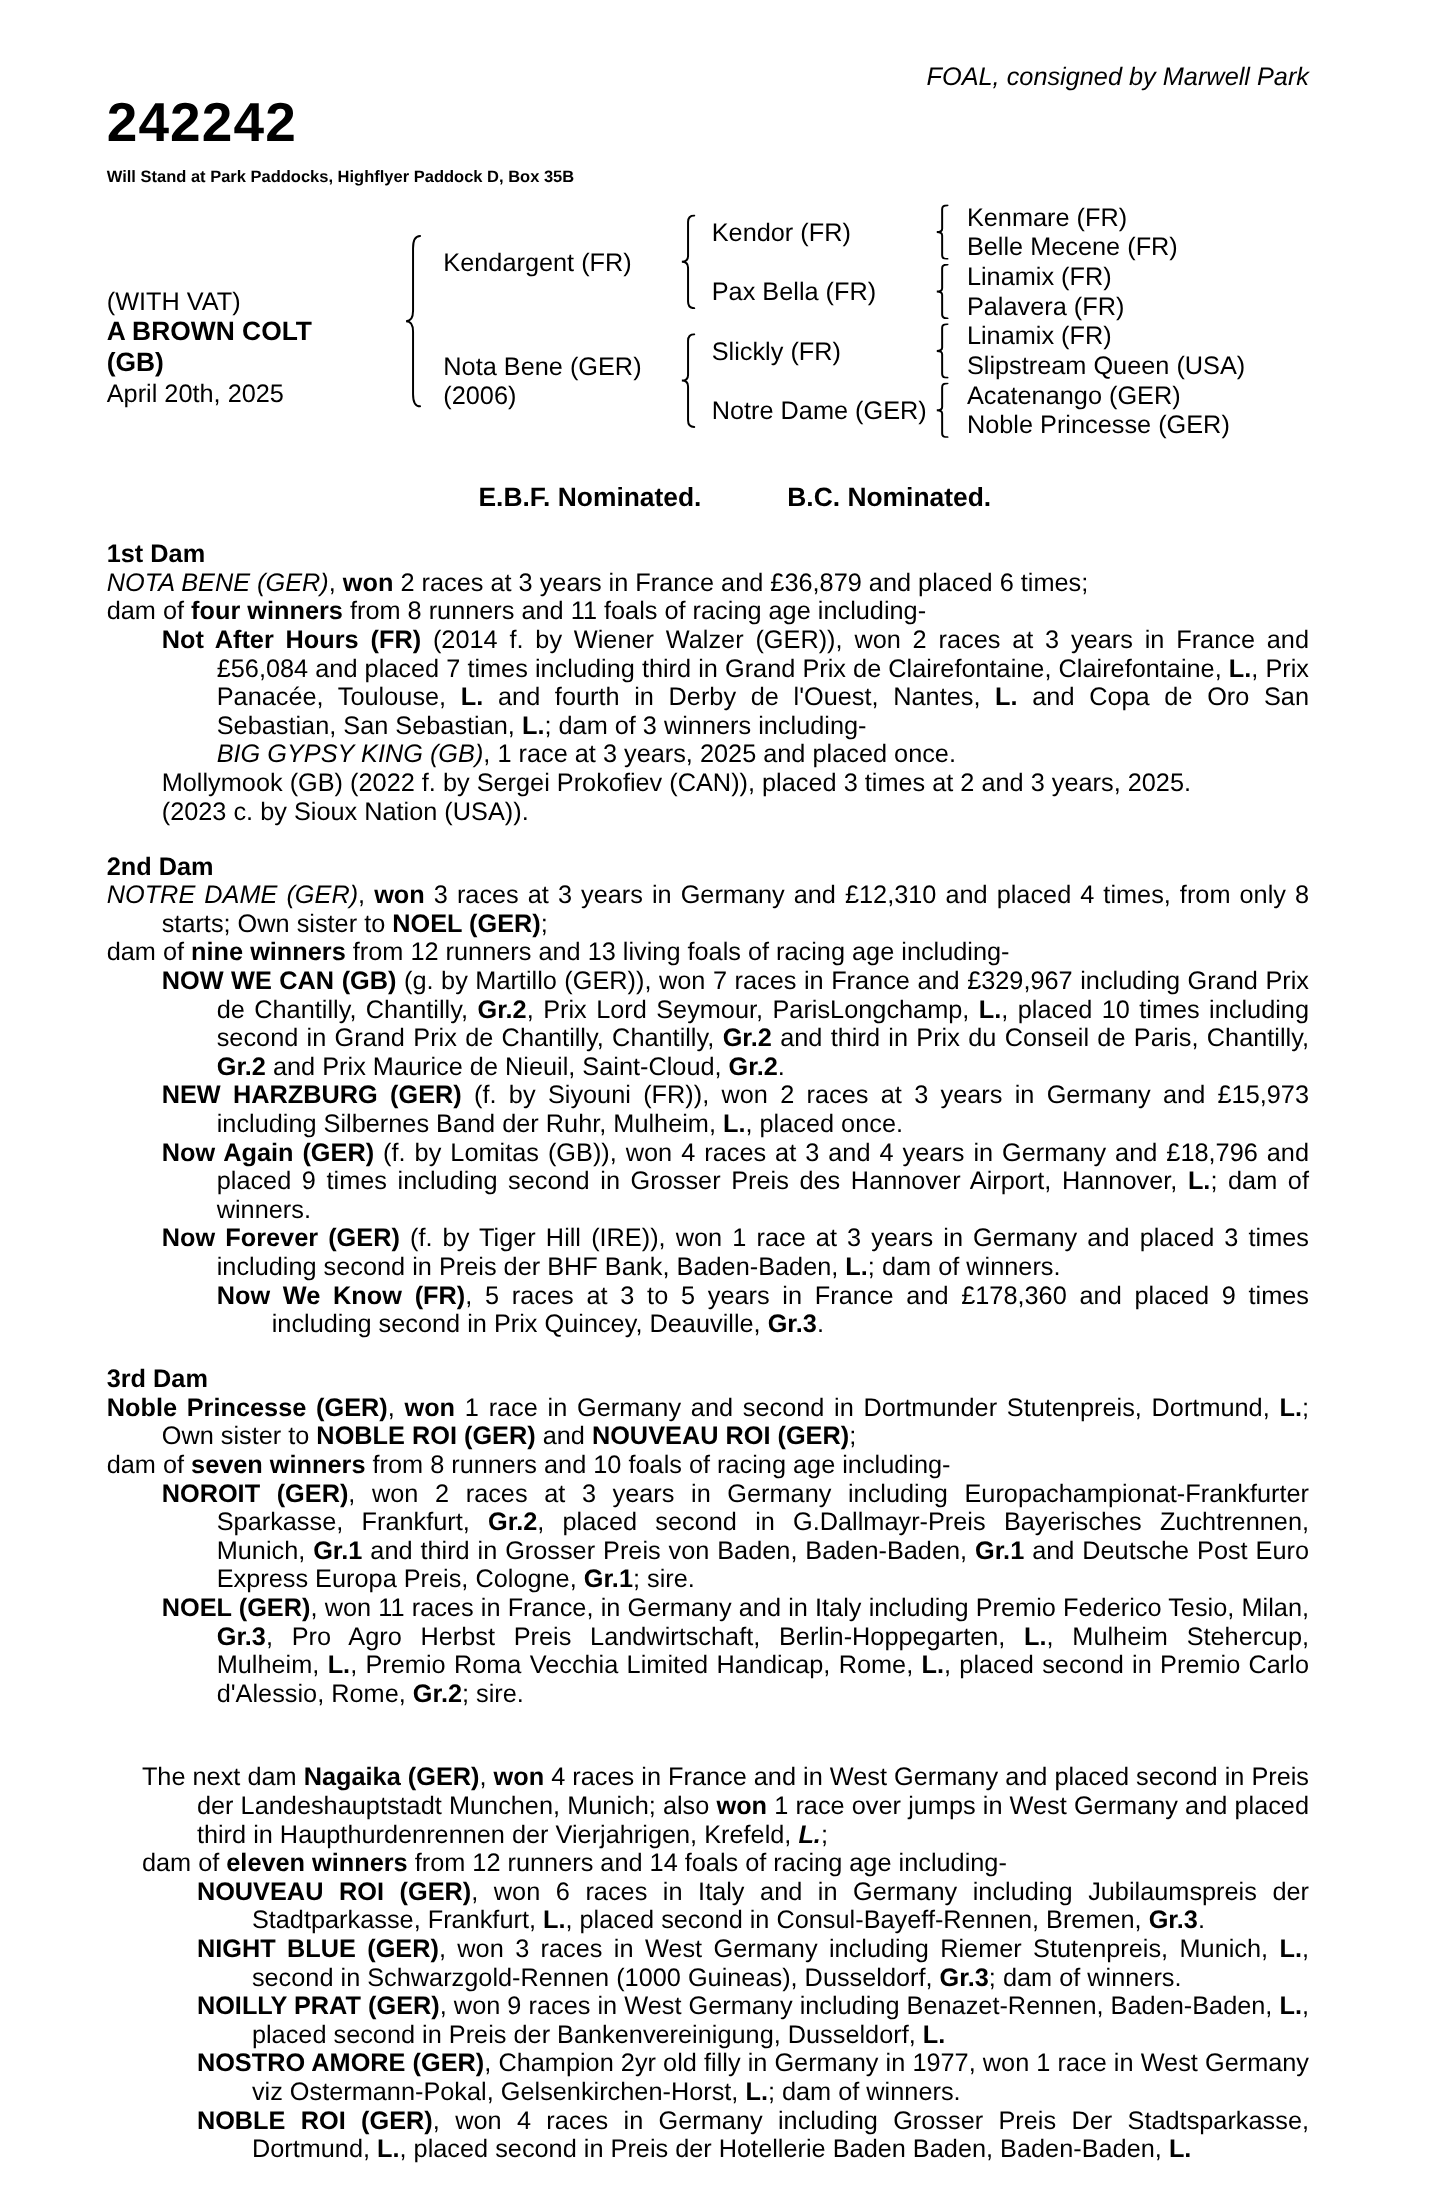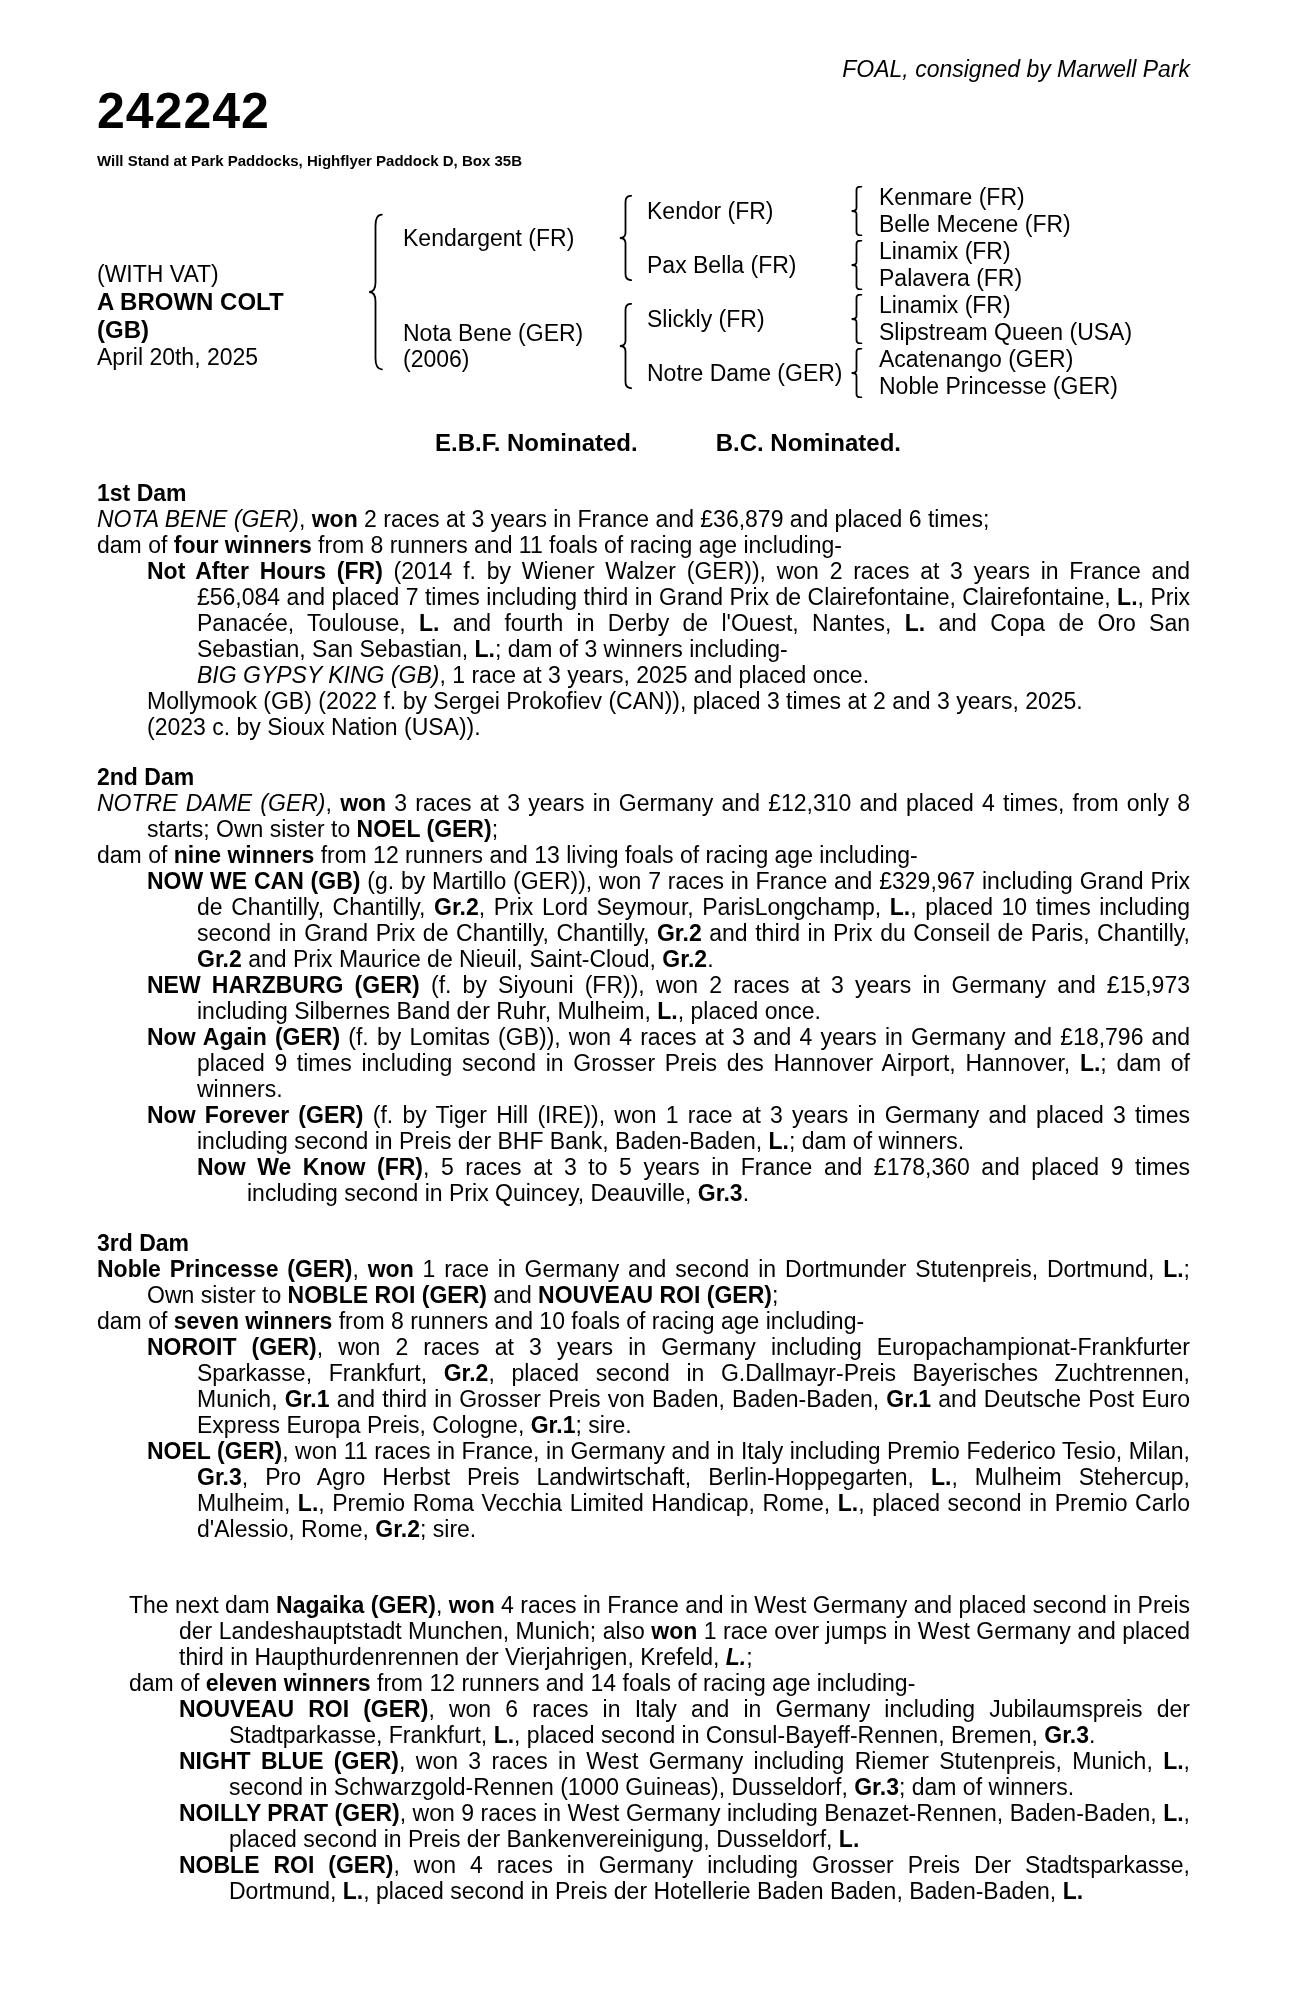--- a/index.html
+++ b/index.html
@@ -43,21 +43,21 @@
   .brace { flex: 0 0 auto; display: block; }
   .brace path {
     fill: none; stroke: #000; stroke-width: 1.8;
     vector-effect: non-scaling-stroke; stroke-linecap: round;
   }
   .brace.b1 { width: 17px; height: 158px; }
   .brace.b2 { width: 15px; height: 86px; }
   .brace.b3 { width: 13px; height: 50px; }
 
   
-  .noms { display: flex; gap: 78px; margin-left: 338px; margin-top: 30px; font-weight: bold; font-size: 24px; }
+  .noms { display: flex; gap: 78px; margin-left: 338px; margin-top: 40px; font-weight: bold; font-size: 24px; }
 
   
   .section { margin-top: 24px; }
   .section:last-child { margin-top: 50px; margin-left: 32px; }
   .dam-heading { font-weight: bold; }
   .para { text-align: justify; }
   .para.h0 { padding-left: 50px;  text-indent: -50px; }
   .para.h1 { padding-left: 100px; text-indent: -50px; }
   .para.h2 { padding-left: 150px; text-indent: -50px; }
 </style>
@@ -178,15 +178,16 @@
       <div class="para h0"><span>dam of </span><span class="b">seven winners</span><span> from 8 runners and 10 foals of racing age including-</span></div>
       <div class="para h1"><span class="b">NOROIT (GER)</span><span>, won 2 races at 3 years in Germany including Europachampionat-Frankfurter Sparkasse, Frankfurt, </span><span class="b">Gr.2</span><span>, placed second in G.Dallmayr-Preis Bayerisches Zuchtrennen, Munich, </span><span class="b">Gr.1</span><span> and third in Grosser Preis von Baden, Baden-Baden, </span><span class="b">Gr.1</span><span> and Deutsche Post Euro Express Europa Preis, Cologne, </span><span class="b">Gr.1</span><span>; sire.</span></div>
       <div class="para h1"><span class="b">NOEL (GER)</span><span>, won 11 races in France, in Germany and in Italy including Premio Federico Tesio, Milan, </span><span class="b">Gr.3</span><span>, Pro Agro Herbst Preis Landwirtschaft, Berlin-Hoppegarten, </span><span class="b">L.</span><span>, Mulheim Stehercup, Mulheim, </span><span class="b">L.</span><span>, Premio Roma Vecchia Limited Handicap, Rome, </span><span class="b">L.</span><span>, placed second in Premio Carlo d'Alessio, Rome, </span><span class="b">Gr.2</span><span>; sire.</span></div>
     </section>
     <section class="section">
       <div class="para h0"><span>The next dam </span><span class="b">Nagaika (GER)</span><span>, </span><span class="b">won</span><span> 4 races in France and in West Germany and placed second in Preis der Landeshauptstadt Munchen, Munich; also </span><span class="b">won</span><span> 1 race over jumps in West Germany and placed third in Haupthurdenrennen der Vierjahrigen, Krefeld, </span><span class="b i">L.</span><span>;</span></div>
       <div class="para h0"><span>dam of </span><span class="b">eleven winners</span><span> from 12 runners and 14 foals of racing age including-</span></div>
       <div class="para h1"><span class="b">NOUVEAU ROI (GER)</span><span>, won 6 races in Italy and in Germany including Jubilaumspreis der Stadtparkasse, Frankfurt, </span><span class="b">L.</span><span>, placed second in Consul-Bayeff-Rennen, Bremen, </span><span class="b">Gr.3</span><span>.</span></div>
       <div class="para h1"><span class="b">NIGHT BLUE (GER)</span><span>, won 3 races in West Germany including Riemer Stutenpreis, Munich, </span><span class="b">L.</span><span>, second in Schwarzgold-Rennen (1000 Guineas), Dusseldorf, </span><span class="b">Gr.3</span><span>; dam of winners.</span></div>
       <div class="para h1"><span class="b">NOILLY PRAT (GER)</span><span>, won 9 races in West Germany including Benazet-Rennen, Baden-Baden, </span><span class="b">L.</span><span>, placed second in Preis der Bankenvereinigung, Dusseldorf, </span><span class="b">L.</span></div>
+      <div class="para h1"><span class="b">NOSTRO AMORE (GER)</span><span>, Champion 2yr old filly in Germany in 1977, won 1 race in West Germany viz Ostermann-Pokal, Gelsenkirchen-Horst, </span><span class="b">L.</span><span>; dam of winners.</span></div>
       <div class="para h1"><span class="b">NOBLE ROI (GER)</span><span>, won 4 races in Germany including Grosser Preis Der Stadtsparkasse, Dortmund, </span><span class="b">L.</span><span>, placed second in Preis der Hotellerie Baden Baden, Baden-Baden, </span><span class="b">L.</span></div>
     </section>
   </main>
 
 </body></html>

